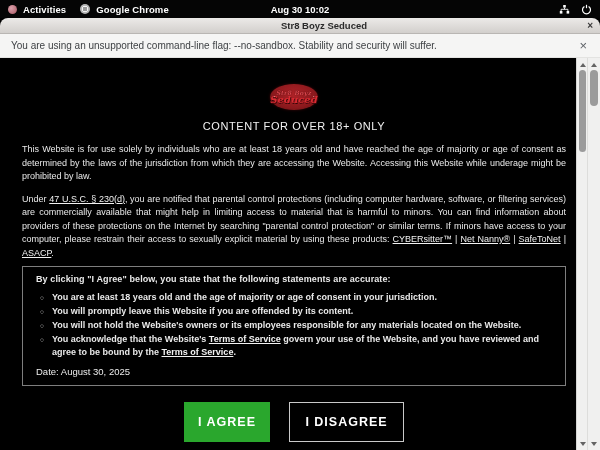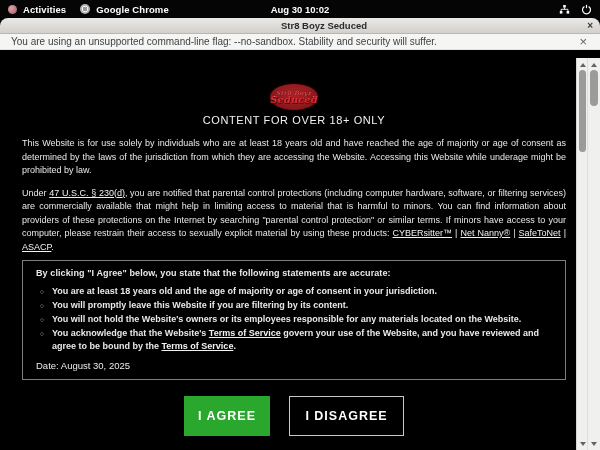--- a/index.html
+++ b/index.html
@@ -18,38 +18,38 @@
   .topbar-right{position:absolute;right:8px;top:0;height:18px;display:flex;align-items:center;gap:11px;}
   .sysicon svg{display:block;}
 
   
   .titlebar{position:absolute;top:18px;left:0;right:0;height:15px;border-radius:8px 8px 0 0;
     background:linear-gradient(#eceae8,#d2cfcc);border-bottom:1px solid #b9b6b3;
     display:flex;align-items:center;justify-content:center;font-size:9.5px;font-weight:bold;color:#2b2b2b;padding-left:48px;}
   .titlebar-close{position:absolute;right:7px;top:1px;font-size:10px;font-weight:bold;color:#3a3a3a;cursor:pointer;line-height:13px;}
 
   
-  .infobar{position:absolute;top:34px;left:0;right:0;height:16px;background:#f5f5f4;border-bottom:1px solid #e3e3e1;
+  .infobar{position:absolute;top:34px;left:0;right:0;height:24px;background:#f5f5f4;border-bottom:1px solid #e3e3e1;
     display:flex;align-items:center;padding:0 11px;box-sizing:border-box;font-size:10px;color:#3f4245;}
   .infobar-close{margin-left:auto;font-size:13px;color:#5f6368;cursor:pointer;padding-right:2px;}
 
   
   .page{position:absolute;top:58px;left:0;width:577px;height:392px;background:#000;color:#e9e9e9;
         padding:26px 11px 4px 22px;box-sizing:border-box;}
 
   .logo{width:48px;height:26px;margin:0 auto;border-radius:50%;position:relative;
     background:radial-gradient(ellipse at 50% 40%,#ae2227 0%,#8c191d 60%,#5f0e11 100%);
     box-shadow:0 0 3px #3d0608;display:flex;flex-direction:column;align-items:center;justify-content:center;
     font-family:"DejaVu Serif",serif;font-style:italic;}
   .logo::before,.logo::after{content:"·";position:absolute;top:8px;color:#e8b9ba;font-size:8px;}
   .logo::before{left:3px;} .logo::after{right:3px;}
   .logo-line1{font-size:6px;line-height:6px;font-weight:bold;color:#e0474e;letter-spacing:.3px;text-shadow:0 0 1px #2b0506;}
   .logo-line2{font-size:10px;line-height:9px;margin-top:-1px;font-weight:bold;color:#d92b33;text-shadow:.5px .5px 0 #350607;}
 
-  .heading{margin-top:4px;text-align:center;font-size:11px;letter-spacing:.6px;color:#f2f2f2;}
+  .heading{margin-top:10px;text-align:center;font-size:11px;letter-spacing:.6px;color:#f2f2f2;}
 
   .para{margin:11px 0 0;font-size:9px;line-height:13.5px;text-align:justify;color:#e9e9e9;}
   .para:first-of-type{margin-top:11px;}
   .para.second{margin-top:9px;}
   .lnk{color:#f2f2f2;text-decoration:underline;cursor:pointer;}
 
   .agreebox{margin-top:6px;border:1px solid #7e7e7e;padding:6px 13px 7px;}
   .box-title{font-size:9px;font-weight:bold;line-height:13px;letter-spacing:.1px;}
   .box-list{list-style:none;margin:5px 0 0;padding:0 0 0 3px;font-weight:bold;}
   .box-list li{position:relative;padding-left:13px;font-size:9px;line-height:13px;margin-bottom:1px;text-align:left;}
@@ -130,21 +130,21 @@
     <div class="heading">CONTENT FOR OVER 18+ ONLY</div>
 
     <p class="para">This Website is for use solely by individuals who are at least 18 years old and have reached the age of majority or age of consent as determined by the laws of the jurisdiction from which they are accessing the Website. Accessing this Website while underage might be prohibited by law.</p>
 
     <p class="para second"><span>Under </span><a class="lnk">47 U.S.C. § 230(d)</a><span>, you are notified that parental control protections (including computer hardware, software, or filtering services) are commercially available that might help in limiting access to material that is harmful to minors. You can find information about providers of these protections on the Internet by searching "parental control protection" or similar terms. If minors have access to your computer, please restrain their access to sexually explicit material by using these products: </span><a class="lnk">CYBERsitter™</a><span> | </span><a class="lnk">Net Nanny®</a><span> | </span><a class="lnk">SafeToNet</a><span> | </span><a class="lnk">ASACP</a><span>.</span></p>
 
     <div class="agreebox">
       <div class="box-title">By clicking "I Agree" below, you state that the following statements are accurate:</div>
       <ul class="box-list">
         <li><span>You are at least 18 years old and the age of majority or age of consent in your jurisdiction.</span></li>
-        <li><span>You will promptly leave this Website if you are filtering by its content.</span></li>
+        <li><span>You will promptly leave this Website if you are offended by its content.</span></li>
         <li><span>You will not hold the Website's owners or its employees responsible for any materials located on the Website.</span></li>
         <li><span>You acknowledge that the Website's </span><a class="lnk">Terms of Service</a><span> govern your use of the Website, and you have reviewed and agree to be bound by the </span><a class="lnk">Terms of Service</a><span>.</span></li>
       </ul>
       <div class="box-date">Date: August 30, 2025</div>
     </div>
 
     <div class="btnrow">
       <div class="btn btn-agree" id="agreeBtn" style="background: rgb(42, 167, 45);">I AGREE</div>
       <div class="btn btn-disagree">I DISAGREE</div>
     </div>

